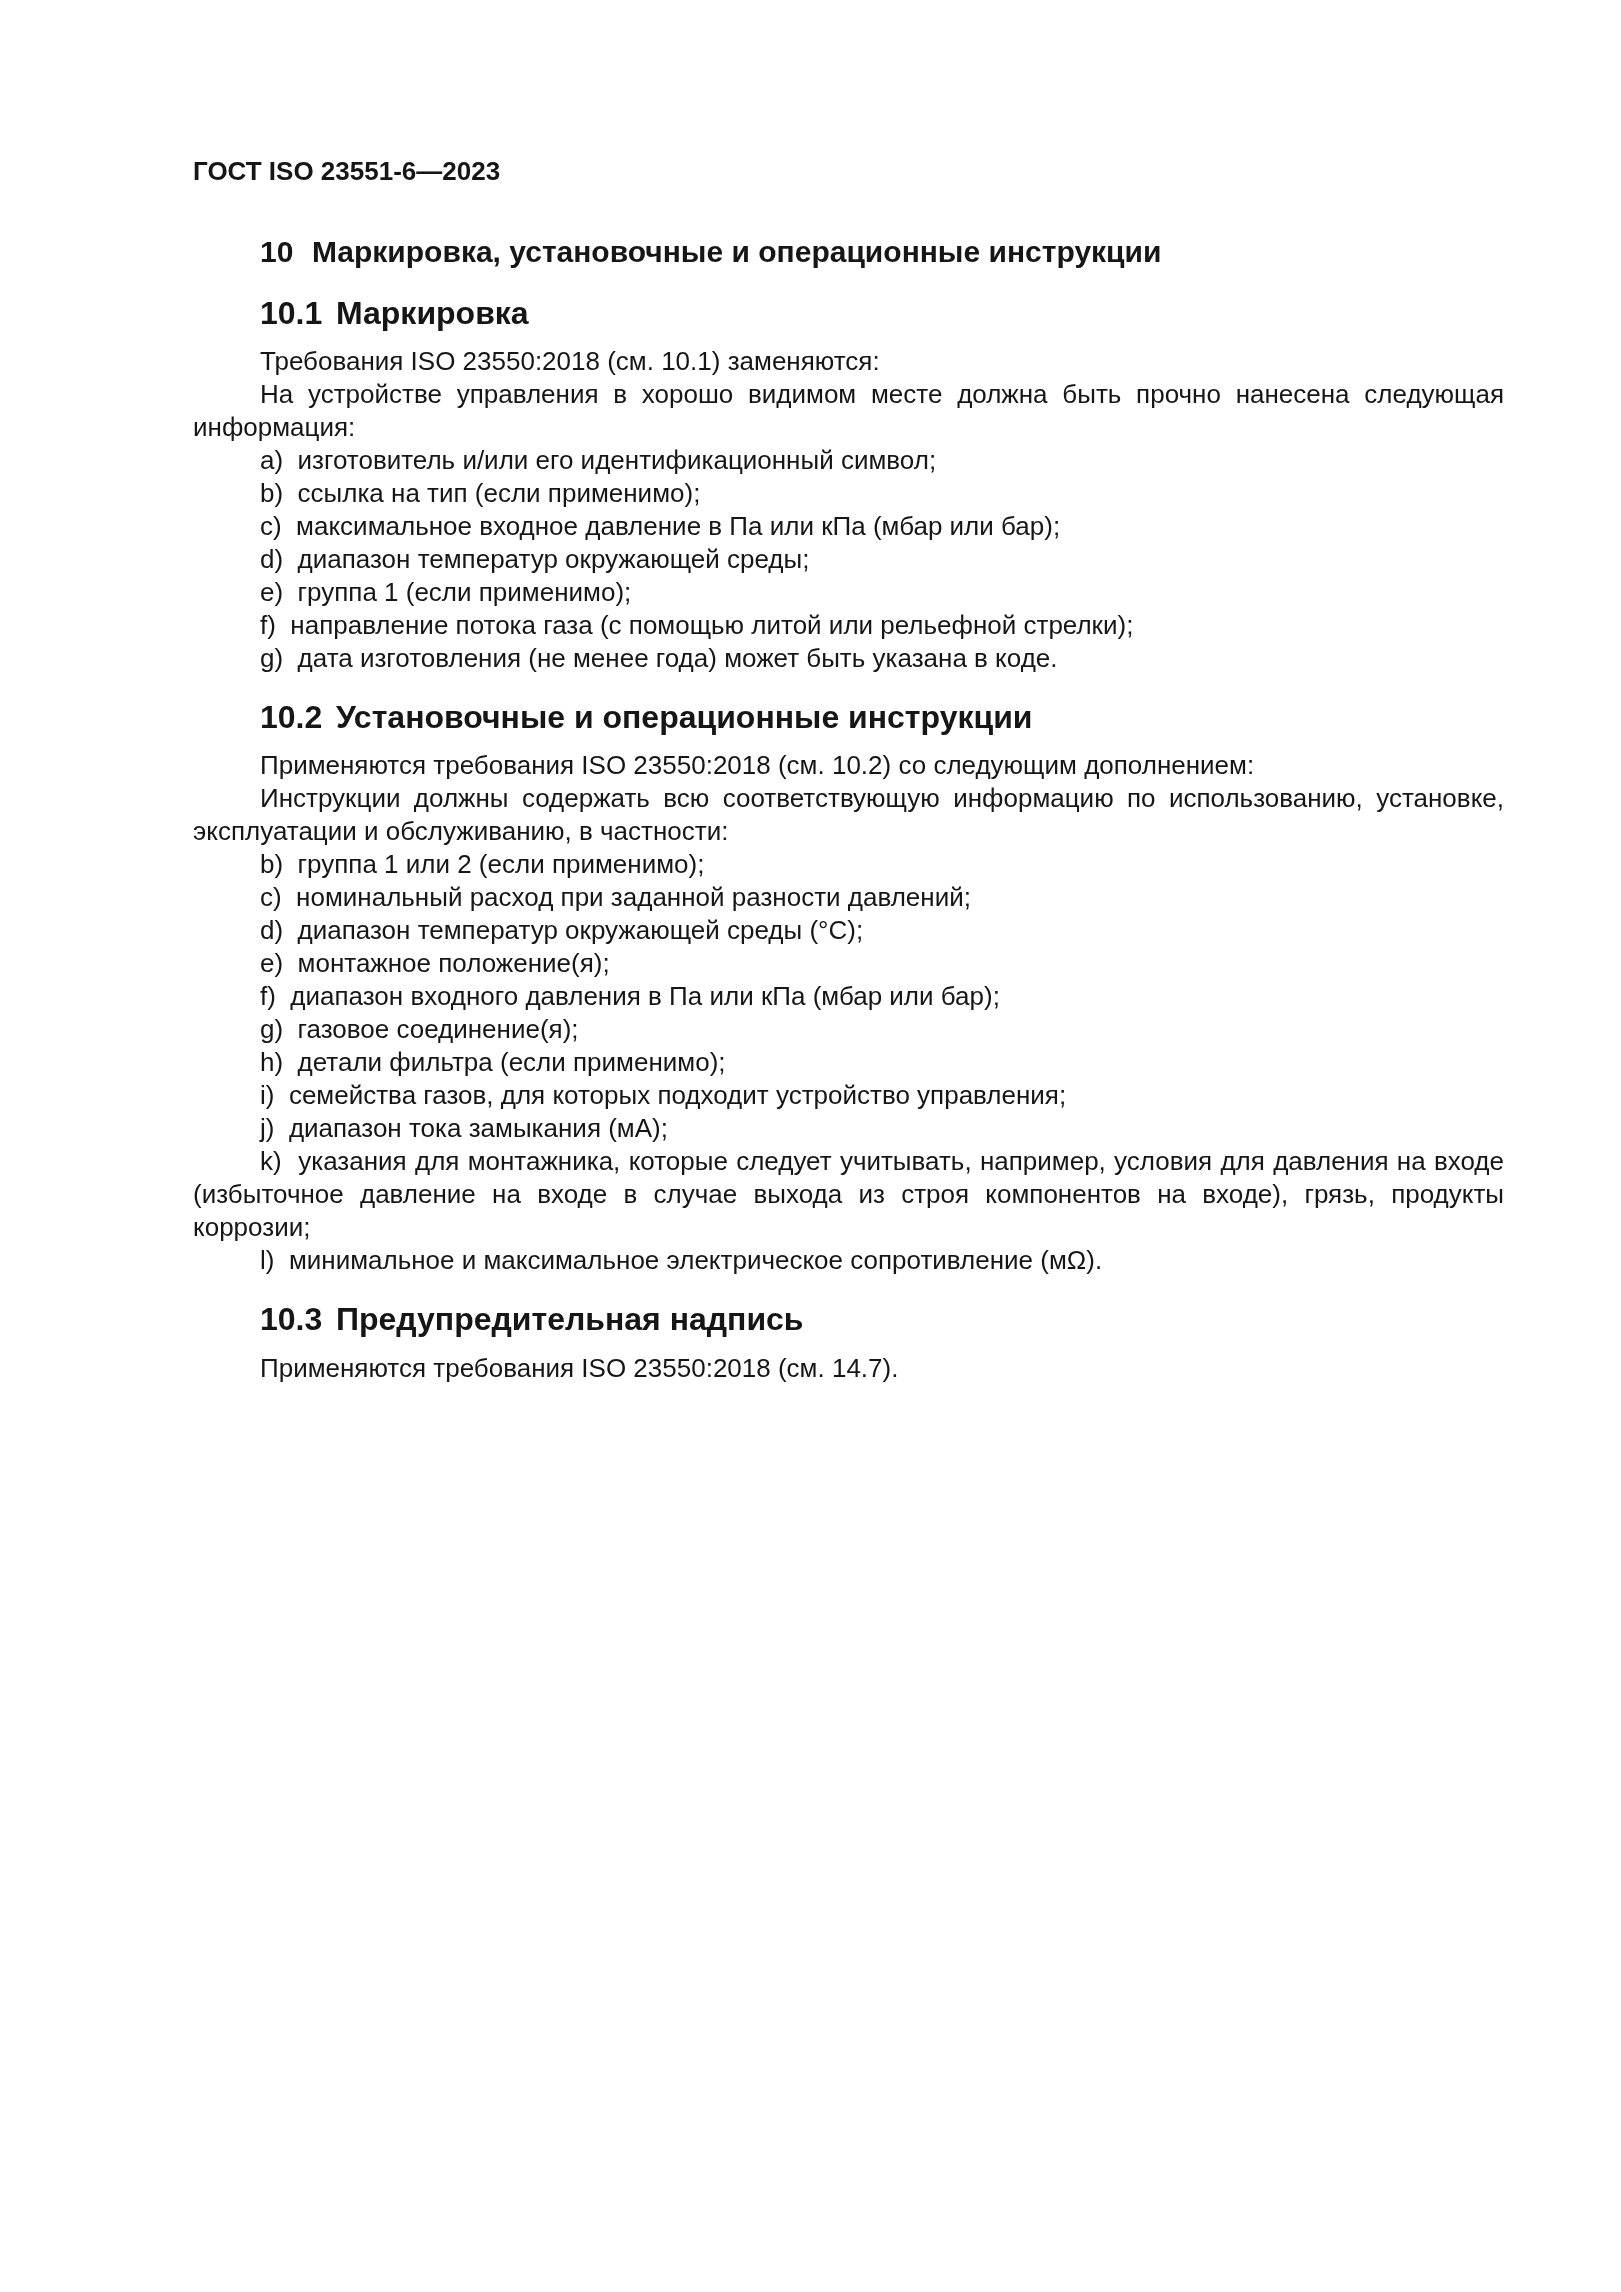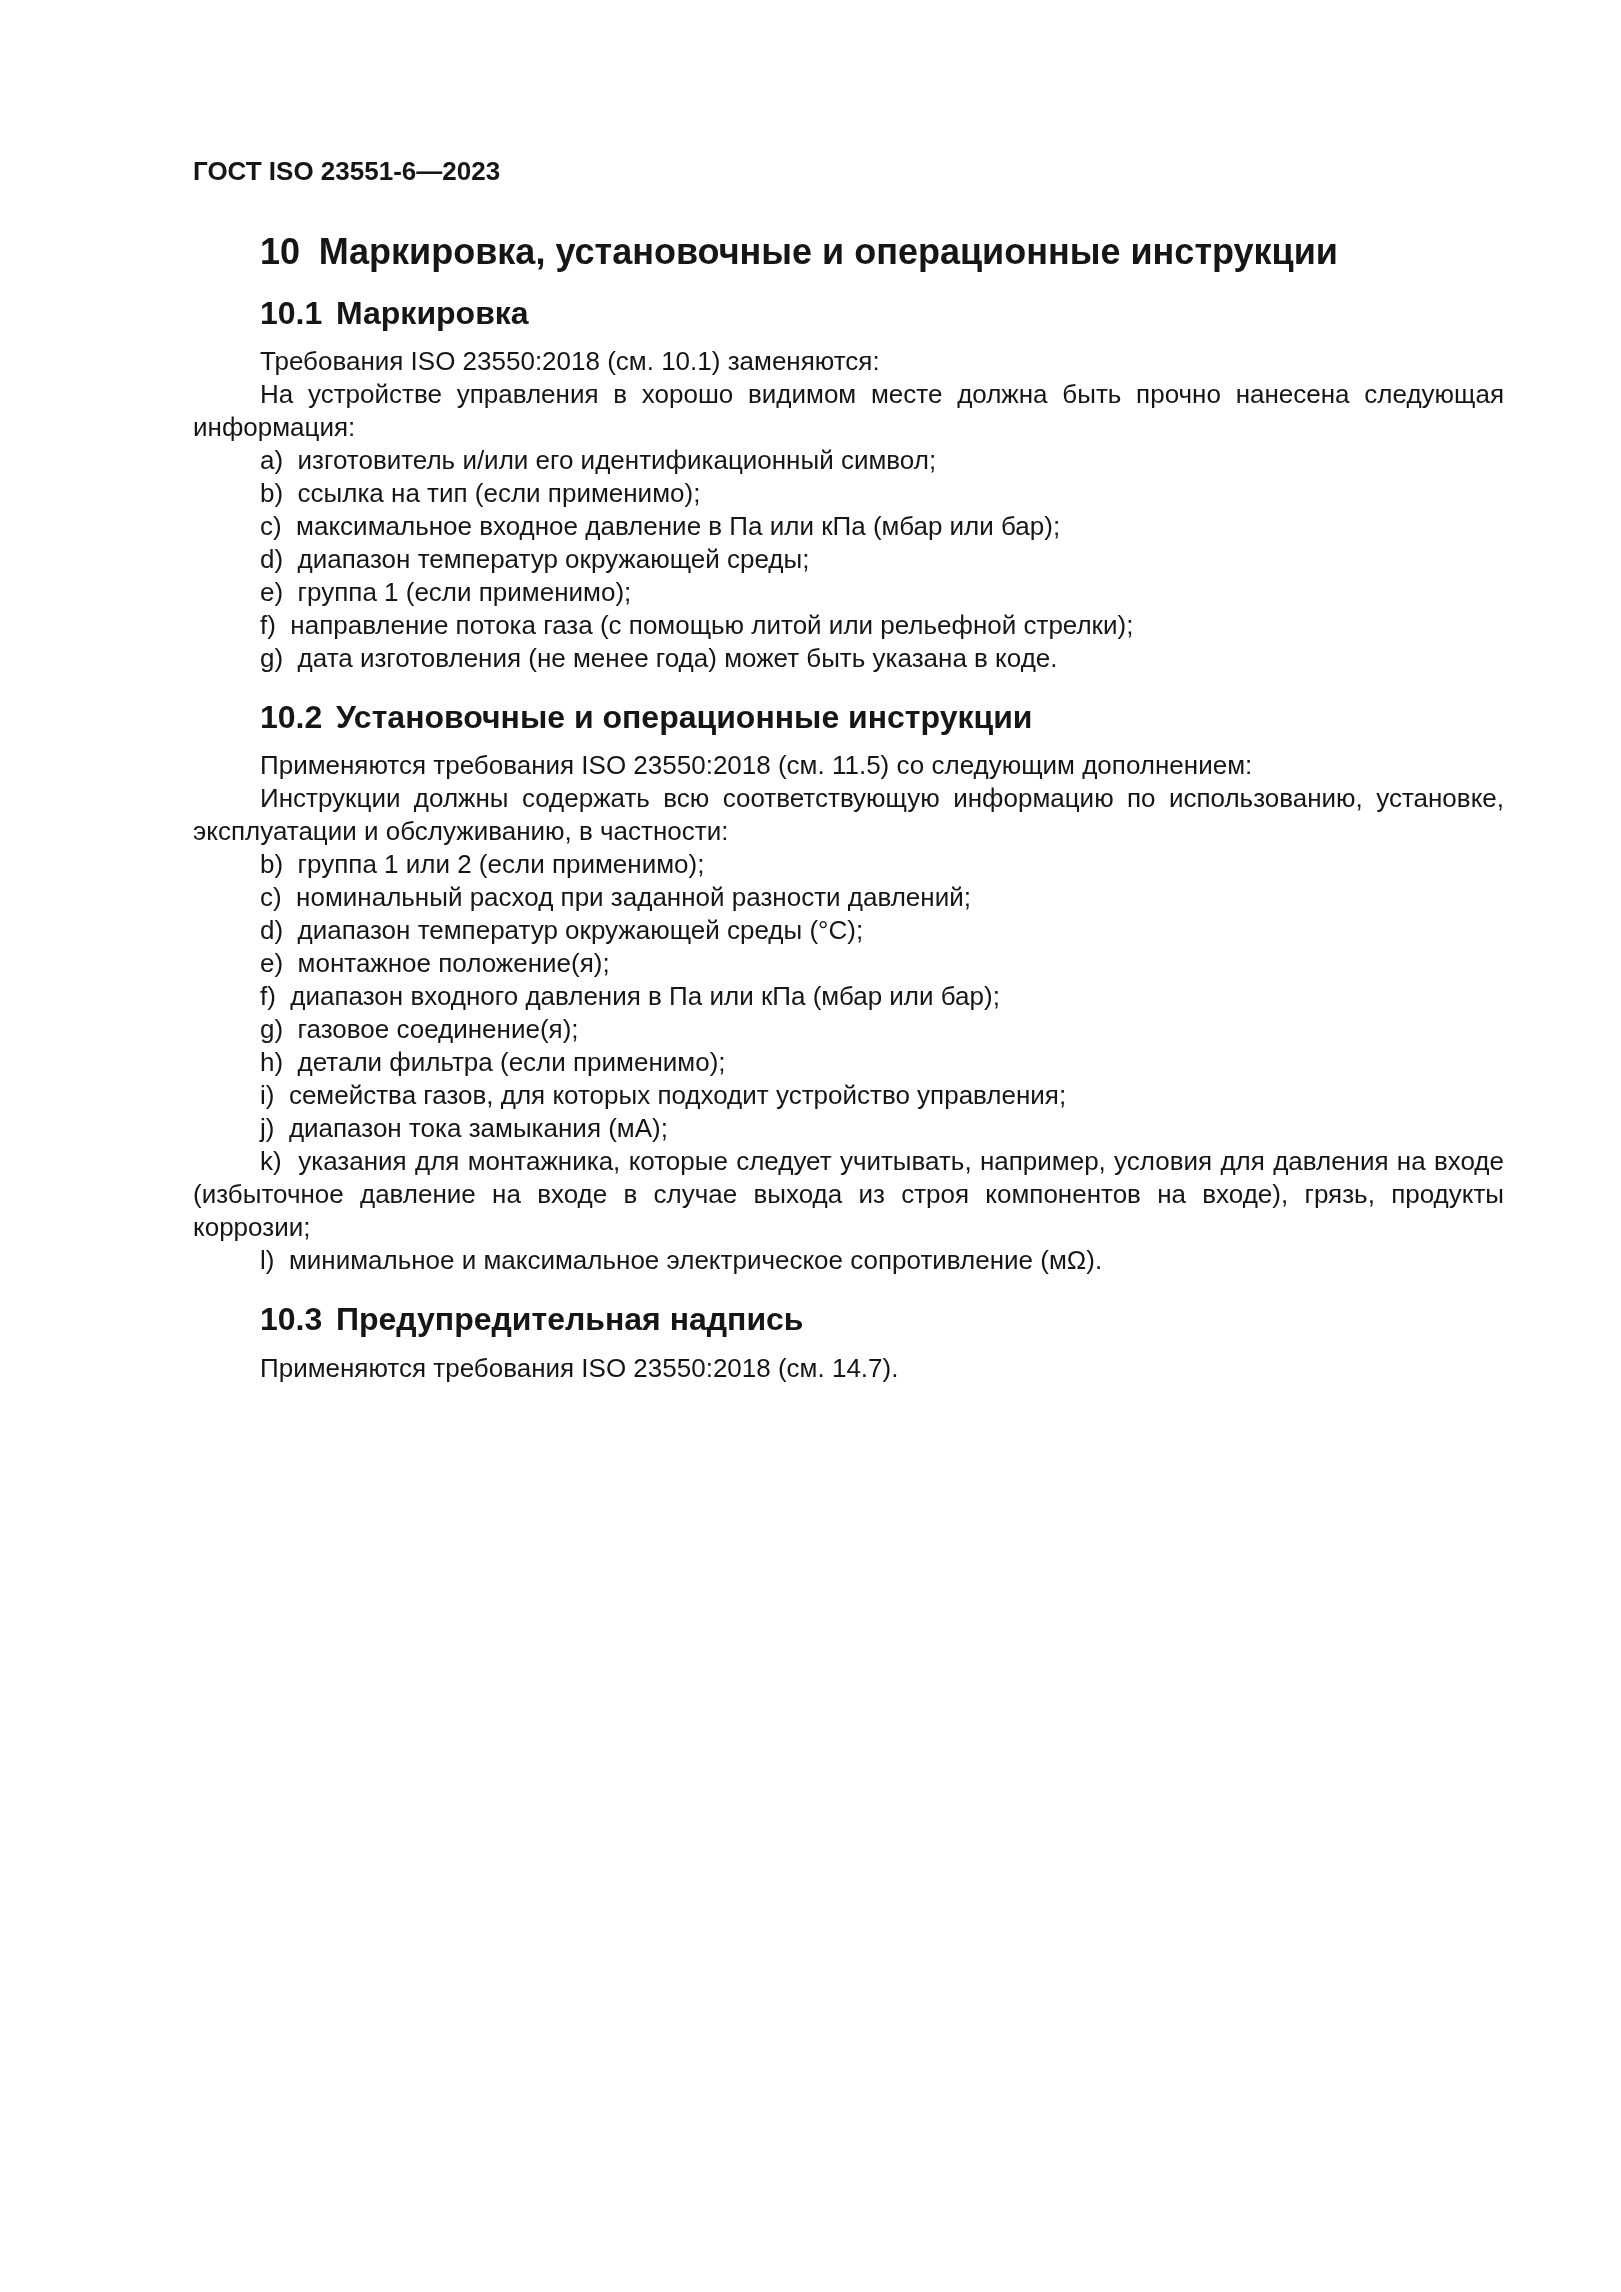--- a/index.html
+++ b/index.html
@@ -20,21 +20,21 @@
     box-sizing: border-box;
   }
   .content {
     padding: 155px 117px 0 193px;
   }
   .doc-header {
     font-weight: bold;
     white-space: nowrap;
   }
   h1.chapter {
-    font-size: 36px;
+    font-size: 30px;
     line-height: 39px;
     font-weight: bold;
     margin: 44px 0 0 67px;
   }
   h1.chapter .title-gap { margin-left: 18.6px; }
   h2.subsection {
     font-size: 32px;
     line-height: 33px;
     font-weight: bold;
     margin: 25.5px 0 15.7px 67px;
@@ -75,21 +75,21 @@
     <p class="para">c)&nbsp; максимальное входное давление в Па или кПа (мбар или бар);</p>
     <p class="para">d)&nbsp; диапазон температур окружающей среды;</p>
     <p class="para">e)&nbsp; группа 1 (если применимо);</p>
     <p class="para">f)&nbsp; направление потока газа (с помощью литой или рельефной стрелки);</p>
     <p class="para">g)&nbsp; дата изготовления (не менее года) может быть указана в коде.</p>
 
     <h2 class="subsection">
       <span>10.2</span><span class="title-gap">Установочные и операционные инструкции</span>
     </h2>
 
-    <p class="para">Применяются требования ISO 23550:2018 (см. 11.5) со следующим дополнением:</p>
+    <p class="para">Применяются требования ISO 23550:2018 (см. 10.2) со следующим дополнением:</p>
     <p class="para">Инструкции должны содержать всю соответствующую информацию по использованию, установке, эксплуатации и обслуживанию, в частности:</p>
 
     <p class="para">b)&nbsp; группа 1 или 2 (если применимо);</p>
     <p class="para">c)&nbsp; номинальный расход при заданной разности давлений;</p>
     <p class="para">d)&nbsp; диапазон температур окружающей среды (°С);</p>
     <p class="para">e)&nbsp; монтажное положение(я);</p>
     <p class="para">f)&nbsp; диапазон входного давления в Па или кПа (мбар или бар);</p>
     <p class="para">g)&nbsp; газовое соединение(я);</p>
     <p class="para">h)&nbsp; детали фильтра (если применимо);</p>
     <p class="para">i)&nbsp; семейства газов, для которых подходит устройство управления;</p>

